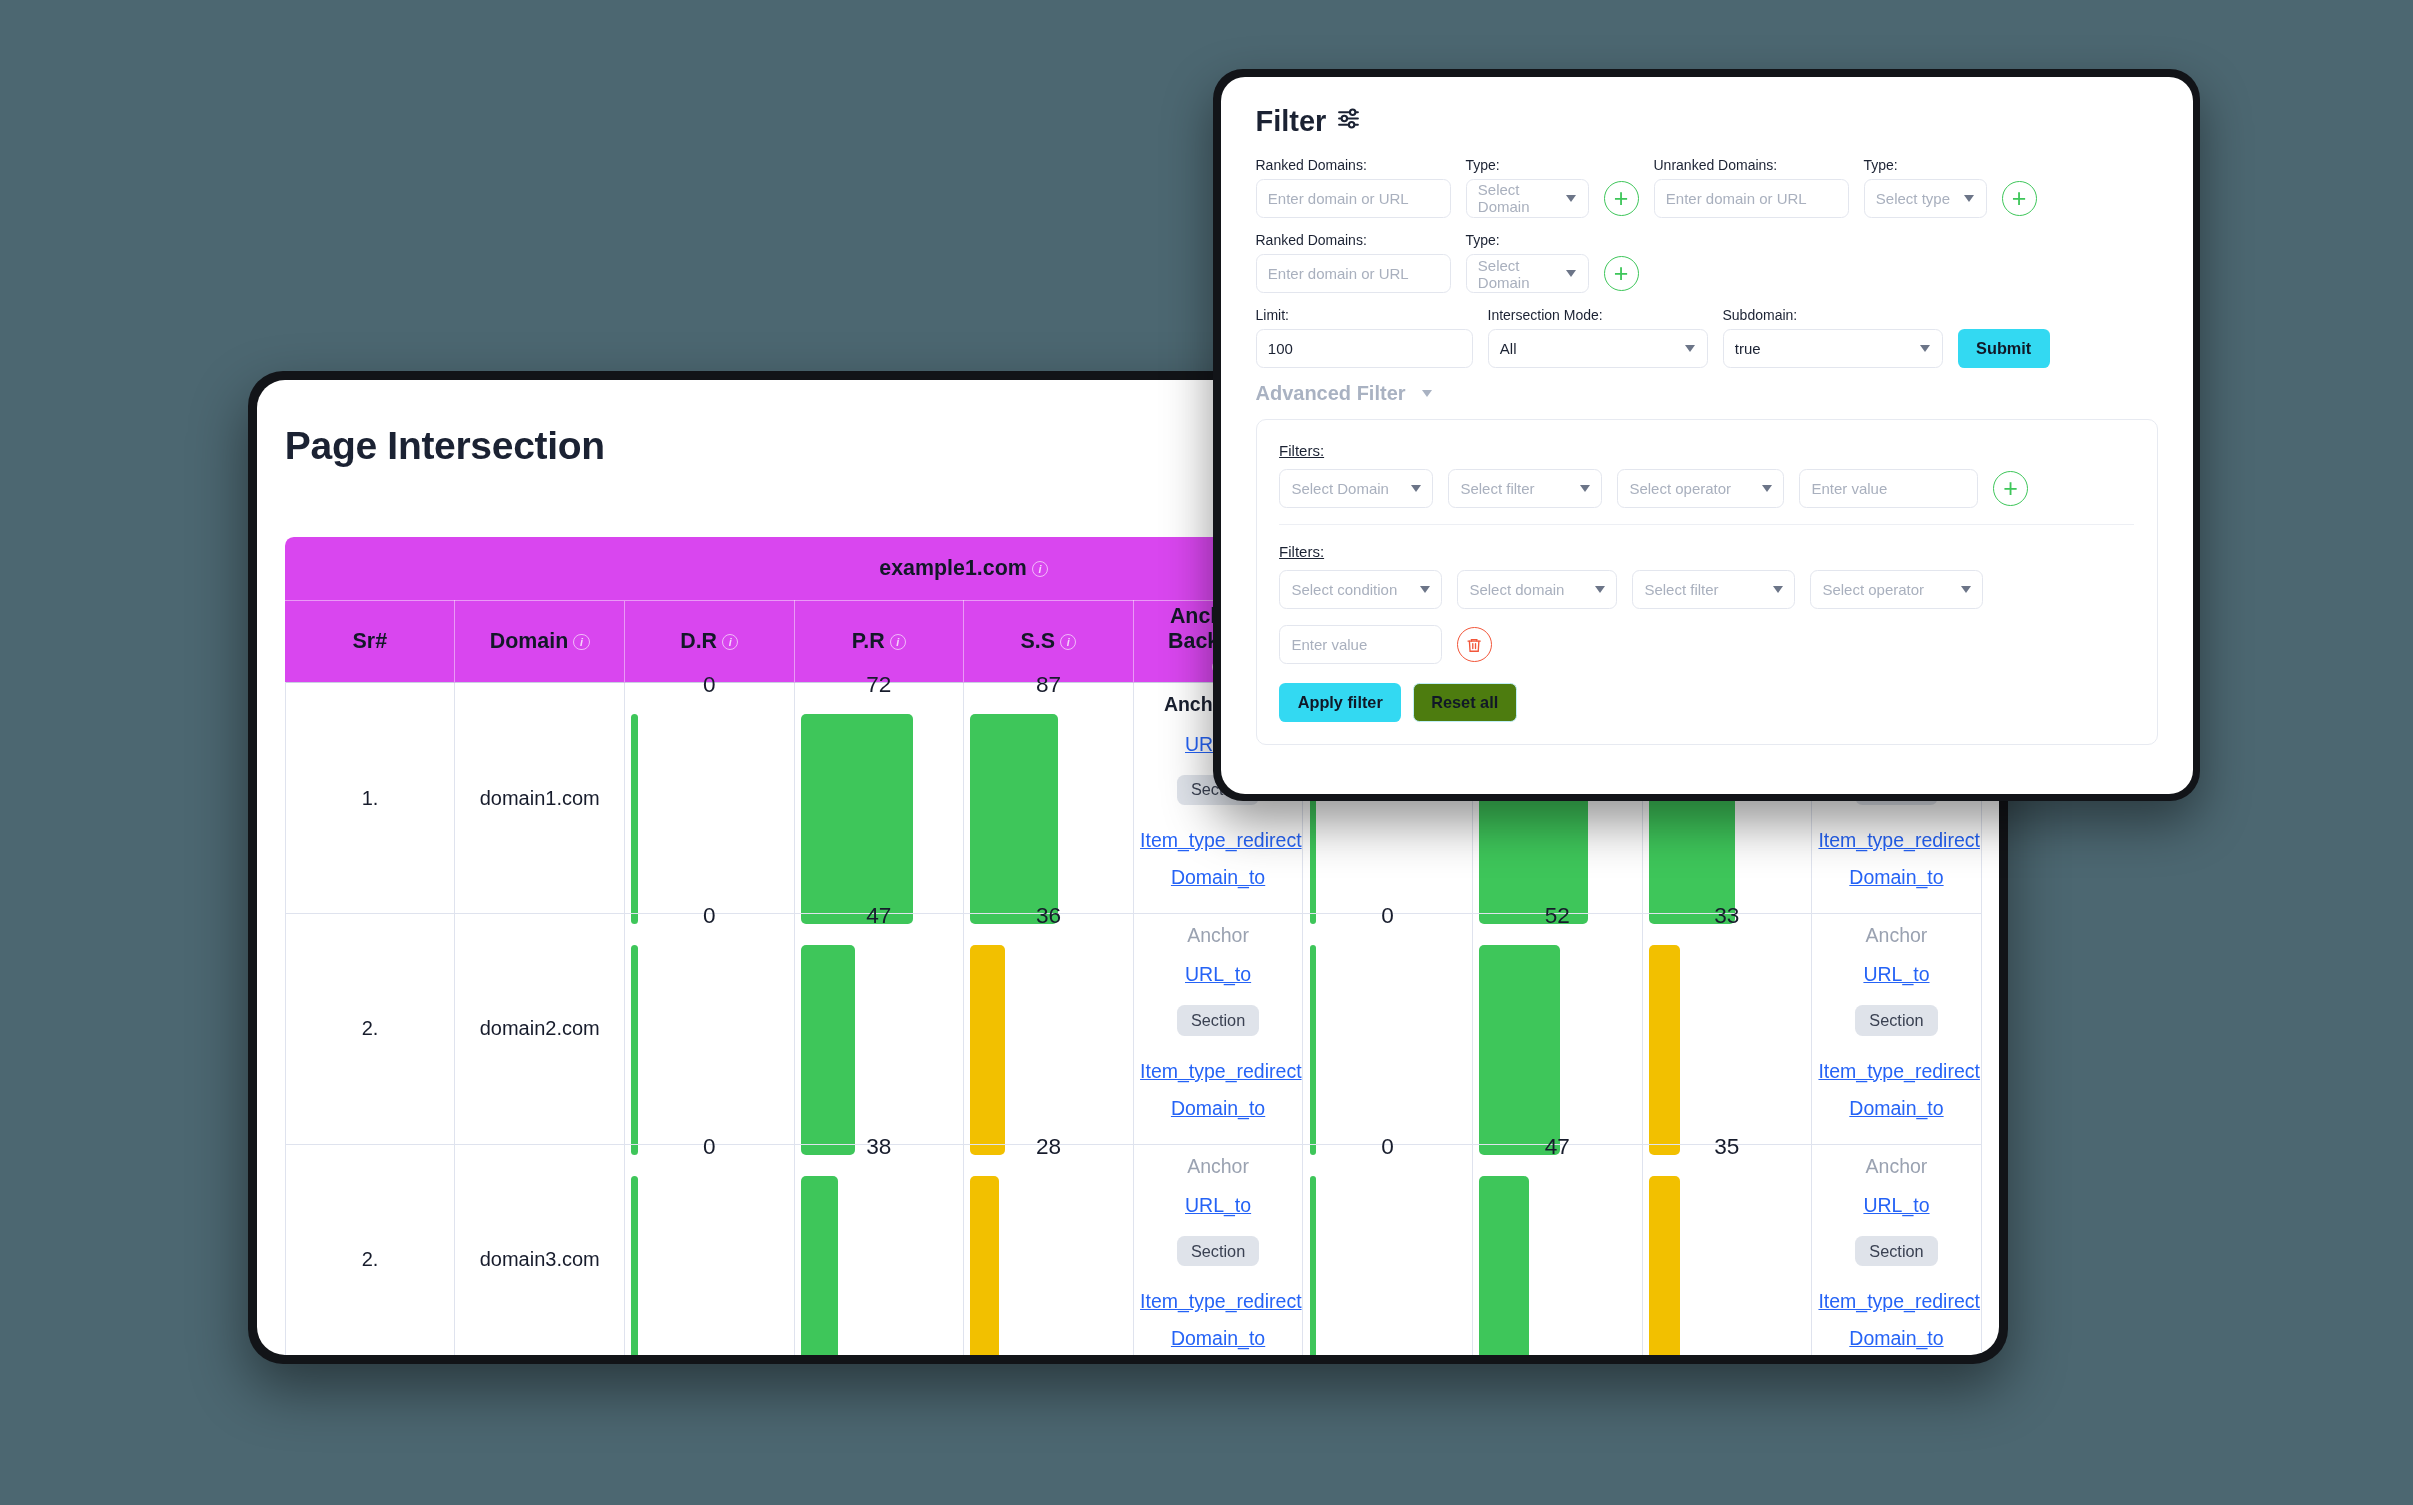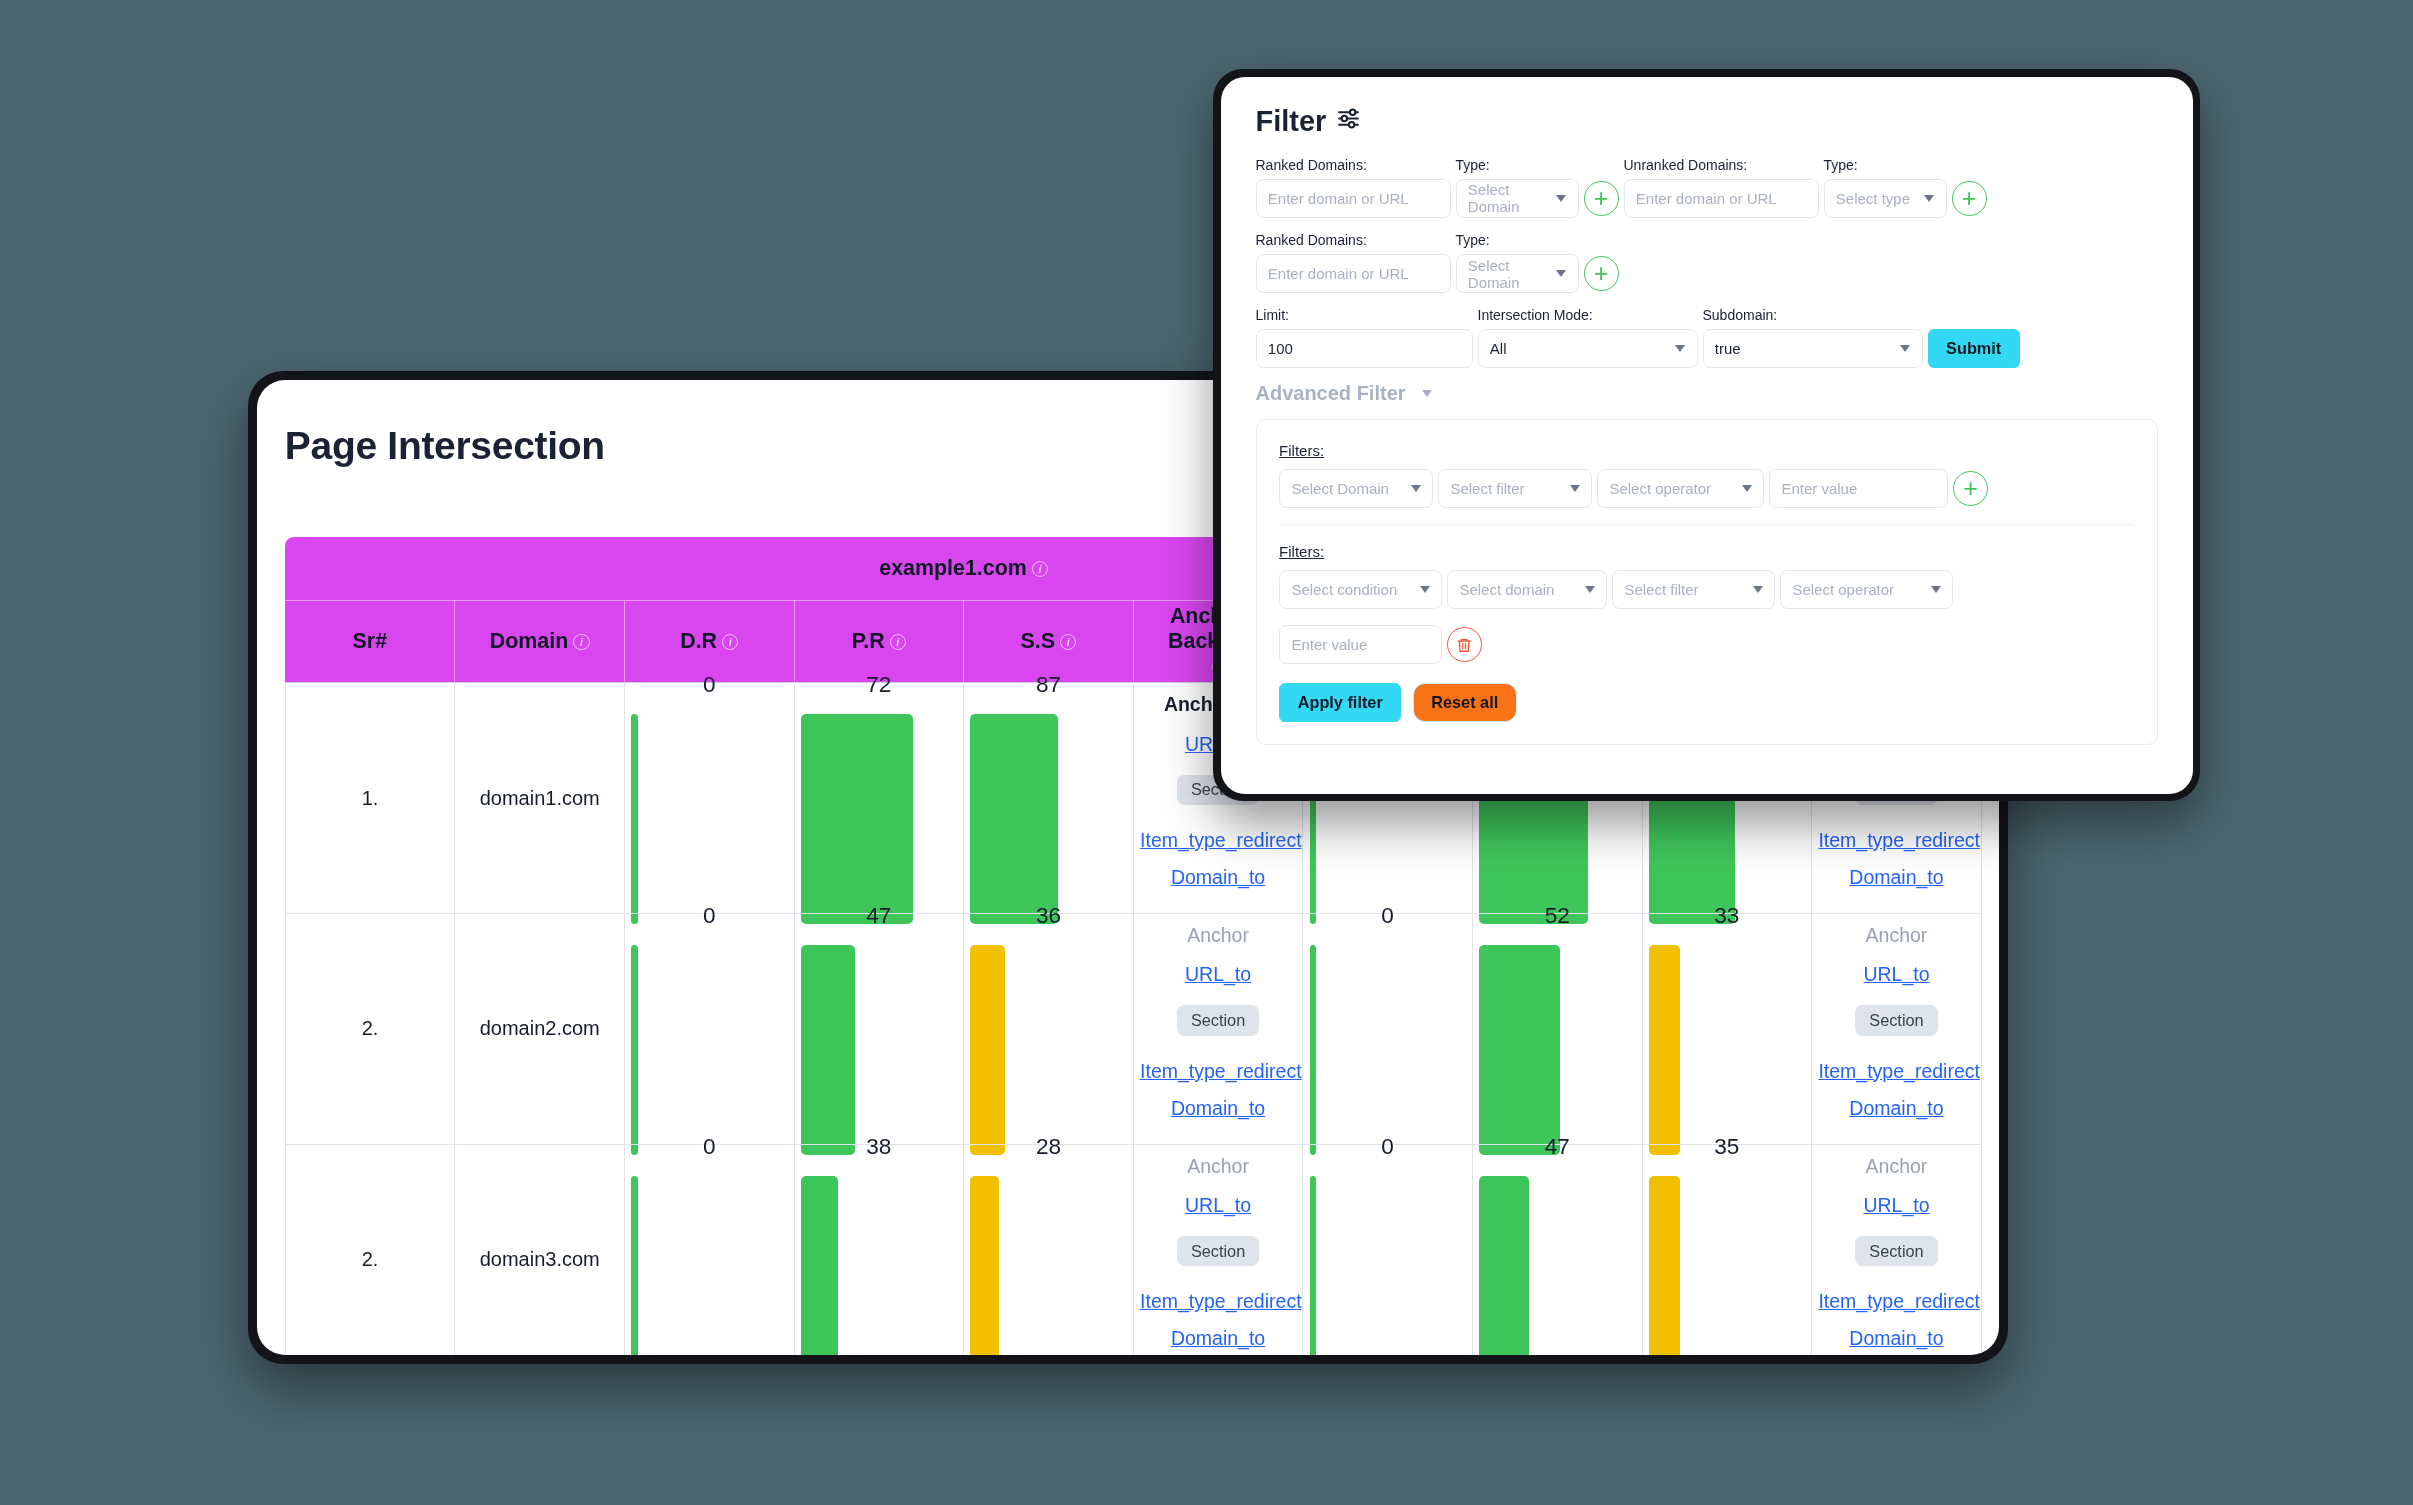--- a/index.html
+++ b/index.html
@@ -153,21 +153,21 @@
   #filter-heading {
     display: flex; align-items: center; gap: 10px;
     font-size: 29px; font-weight: 700; color: #1b2233;
     margin-bottom: 19px;
   }
 
   .field-label {
     font-size: 14px; color: #1b2233;
     margin-bottom: 6.3px; display: block;
   }
-  .row { display: flex; align-items: flex-end; gap: 5px; margin-bottom: 14px; }
+  .row { display: flex; align-items: flex-end; gap: 15px; margin-bottom: 14px; }
   .col { display: flex; flex-direction: column; }
 
   .ctrl {
     height: 39px;
     border: 1.3px solid #e3e6ee;
     border-radius: 7.5px;
     background: #fff;
     display: flex; align-items: center;
     padding: 0 11.3px;
     font-size: 15px;
@@ -197,21 +197,21 @@
 
   .btn {
     height: 39px;
     border-radius: 6.3px;
     display: flex; align-items: center; justify-content: center;
     font-size: 16.3px; font-weight: 700;
     padding: 0 17.6px;
     border: 1.3px solid transparent;
   }
   .btn.primary { background: #33d9f2; color: #111827; }
-  .btn.ghost   { background: #f97316; color: #111827; border-color: #bfeef8; border-radius: 12px; }
+  .btn.ghost   { background: #4d7c0f; color: #111827; border-color: #bfeef8; }
 
   #advanced-filter-toggle {
     display: flex; align-items: center; gap: 7.5px;
     font-size: 20px; font-weight: 700; color: #a9b2c2;
     margin: 11.3px 0 14px;
   }
   #advanced-filter-toggle .caret { border-top-color: #a9b2c2; }
 
   #advanced-box {
     border: 1.3px solid #e7eaf1;

